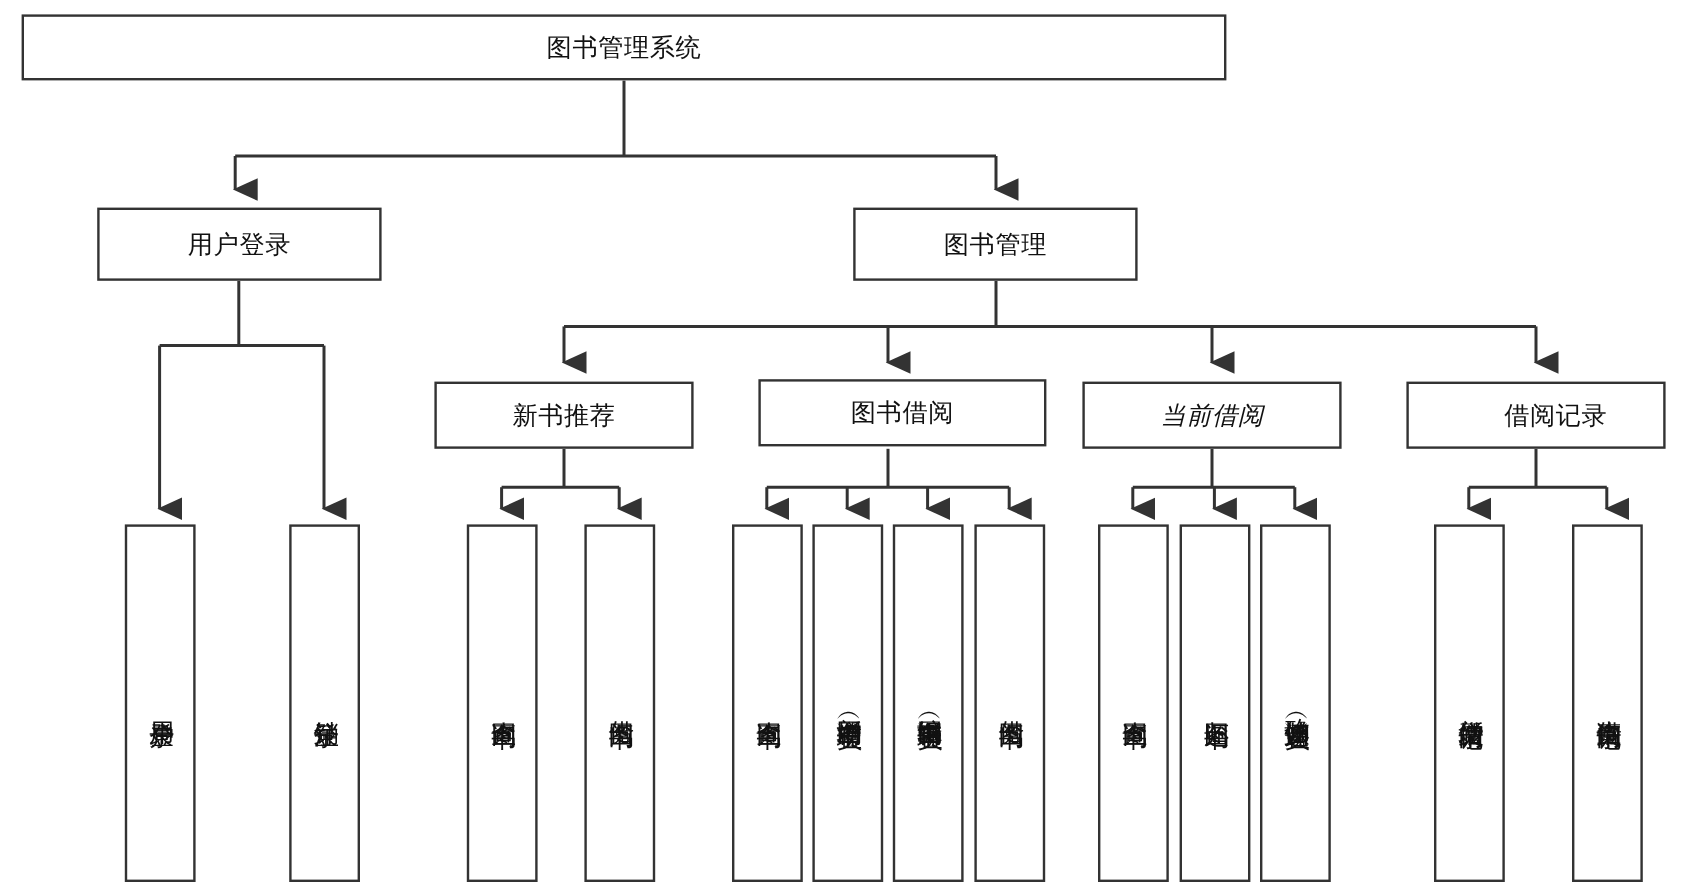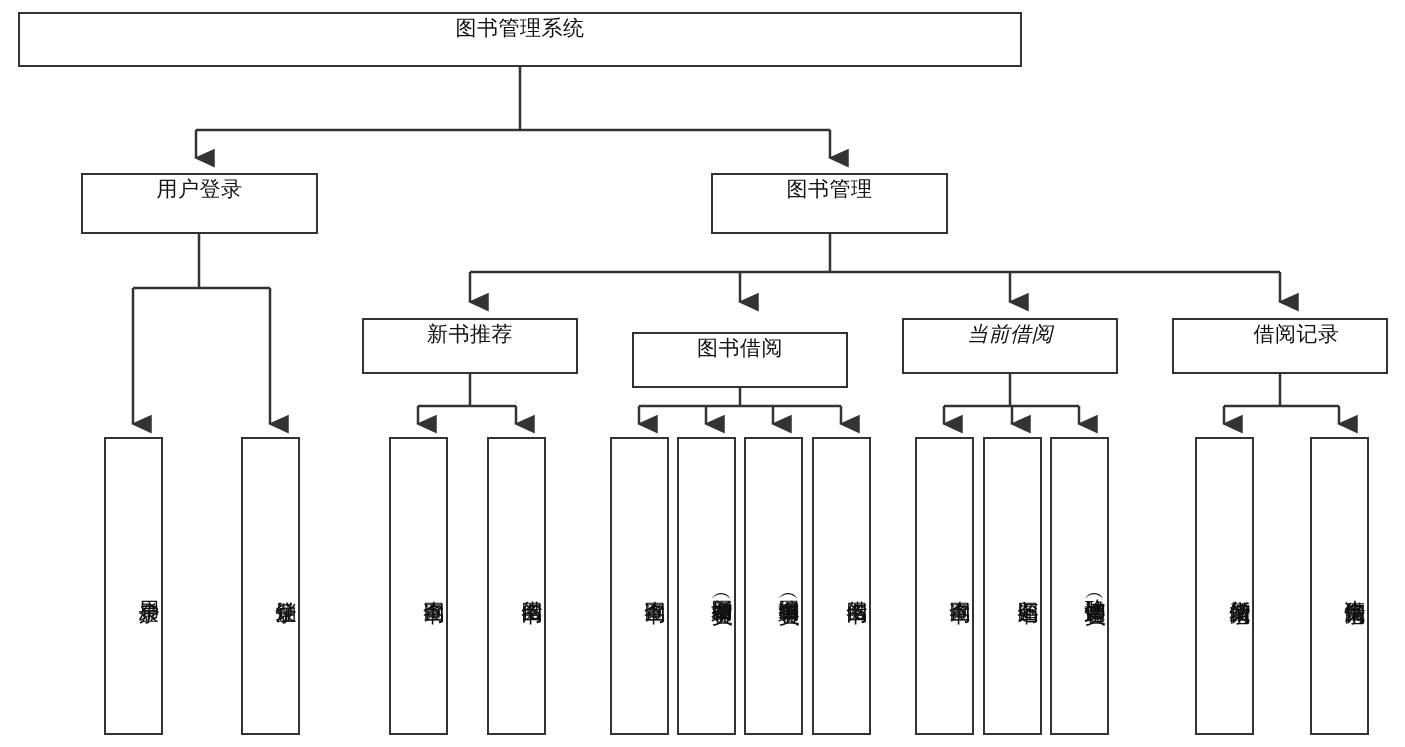--- a/index.html
+++ b/index.html
@@ -23,21 +23,21 @@
     top: 0;
     width: 1405px;
     height: 747px;
   }
   .node {
     position: absolute;
     box-sizing: border-box;
     border: 2px solid #333333;
     background: #ffffff;
     display: flex;
-    align-items: flex-start;
+    align-items: center;
     justify-content: center;
     color: #111111;
   }
   .node.horiz {
     font-size: 21px;
     letter-spacing: 0.5px;
   }
   .node.vert {
     writing-mode: vertical-rl;
     text-orientation: upright;
@@ -125,21 +125,21 @@
   <div class="node horiz" style="left:81px; top:173px; width:237px; height:61px;">
     <span>用户登录</span>
   </div>
   <div class="node horiz" style="left:711px; top:173px; width:237px; height:61px;">
     <span>图书管理</span>
   </div>
 
   <div class="node horiz" style="left:362px; top:318px; width:216px; height:56px;">
     <span>新书推荐</span>
   </div>
-  <div class="node horiz" style="left:632px; top:332px; width:216px; height:56px;">
+  <div class="node horiz" style="left:632px; top:316px; width:240px; height:56px;">
     <span>图书借阅</span>
   </div>
   <div class="node horiz" style="left:902px; top:318px; width:216px; height:56px;font-style:italic;">
     <span>当前借阅</span>
   </div>
   <div class="node horiz" style="left:1172px; top:318px; width:216px; height:56px;padding-left:33px;">
     <span>借阅记录</span>
   </div>
 
   <div class="node vert" style="left:104px; top:437px; width:59px; height:298px;">

